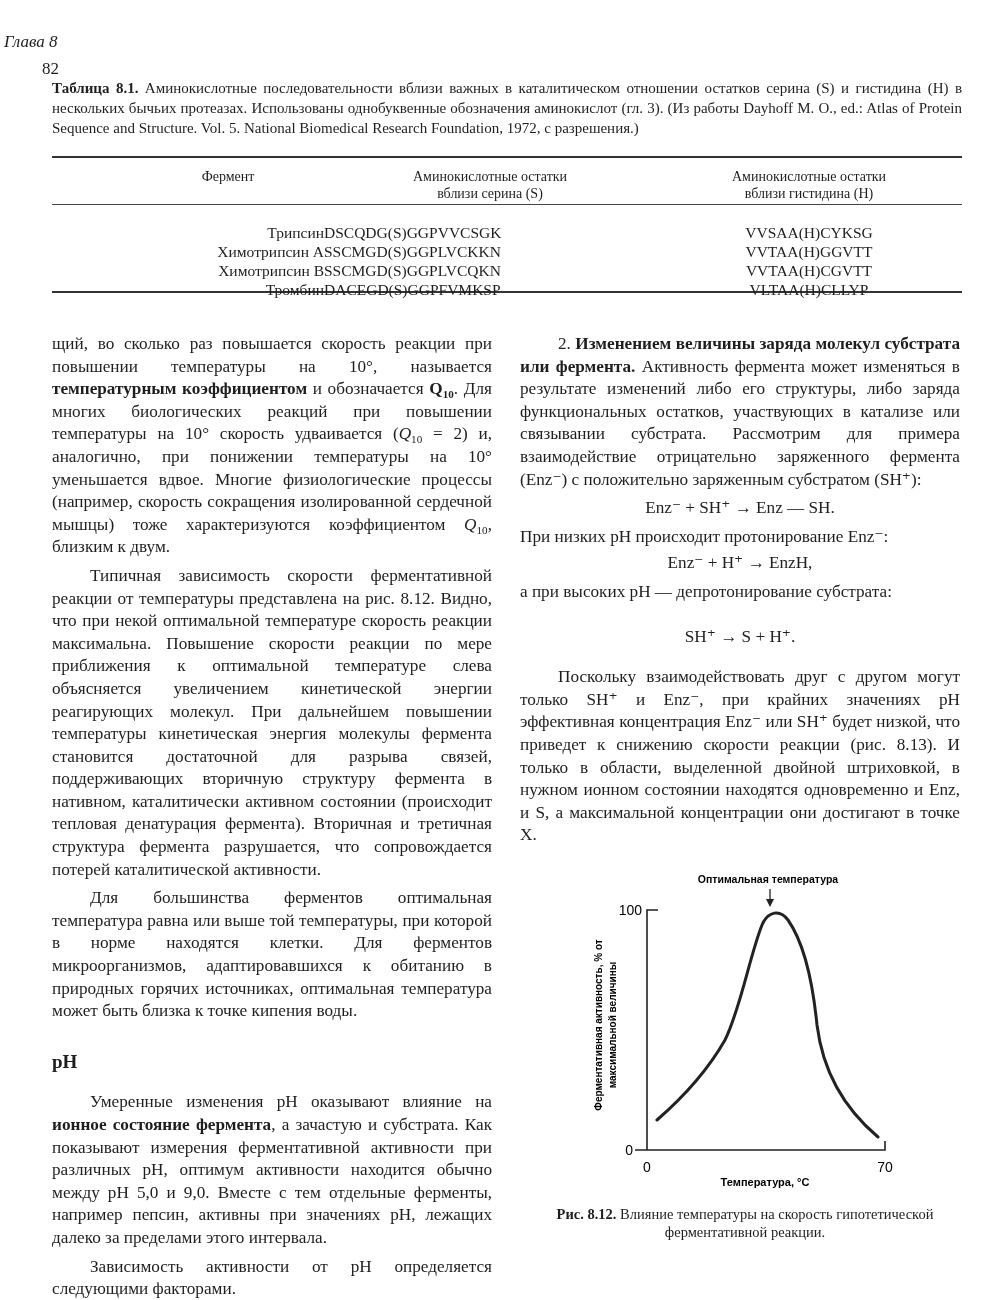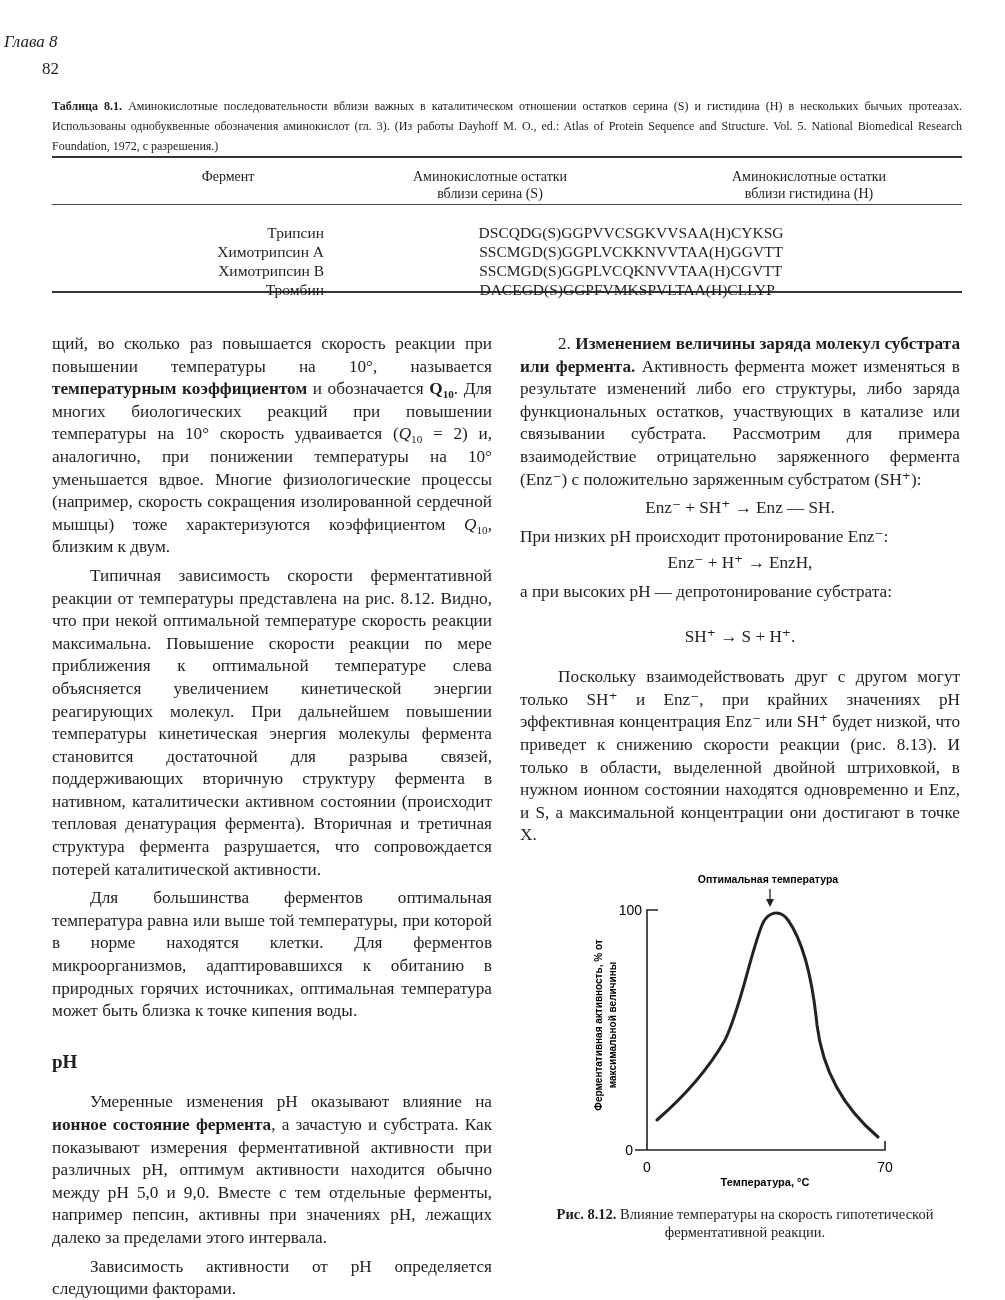--- a/index.html
+++ b/index.html
@@ -1,31 +1,31 @@
 <!DOCTYPE html>
 <html><head>
 <meta charset="utf-8">
 <style>
   html, body { margin:0; padding:0; background:#ffffff; }
   body { width:1005px; height:1300px; position:relative; overflow:hidden;
          font-family:"Liberation Serif", "DejaVu Serif", serif; color:#1e1e1e; }
   .abs { position:absolute; }
   .pageno { left:42px; top:32px; font-size:17px;margin-top:27px; }
   .running { left:4px; width:1005px; top:32px; text-align:left; font-style:italic; font-size:17px; }
-  .caption { left:52px; top:96px; width:910px; font-size:12px; line-height:20px; text-align:justify; }
+  .caption { left:52px; top:78px; width:910px; font-size:15px; line-height:20px; text-align:justify; }
   .caption b { font-weight:bold; }
   .rule { left:52px; width:910px; height:0; border-top:2px solid #333; }
   .rule.thin { border-top:1px solid #444; }
   table.t { position:absolute; left:52px; top:160px; width:910px; border-collapse:collapse; font-size:15px; }
   .th-row td { text-align:center; font-size:14px; line-height:17px; padding-top:8px; height:40px; vertical-align:top; }
   .th-row td.c0 { padding-top:8px; }
   .body-rows td { line-height:19px; font-size:15.5px; padding:0; }
   .c0 { width:270px; text-align:right; }
-  .c1 { width:330px; text-align:right; }
-  .c2 { }
+  .c1 { width:330px; text-align:left; }
+  .c2 { text-align:center; }
   .col { font-size:17.2px; line-height:22.6px; text-align:justify; }
   .col p { margin:0; }
   .ind { text-indent:38px; }
   .center { text-align:center; text-indent:0; }
   .heading { font-weight:bold; font-size:19px; }
   sup, sub { font-size:0.65em; line-height:0; }
   .figcap { left:515px; top:1205px; width:460px; font-size:14.5px; line-height:18px; text-align:center; }
   svg text { font-family:"Liberation Sans", "DejaVu Sans", sans-serif; }
 </style>
 </head>

